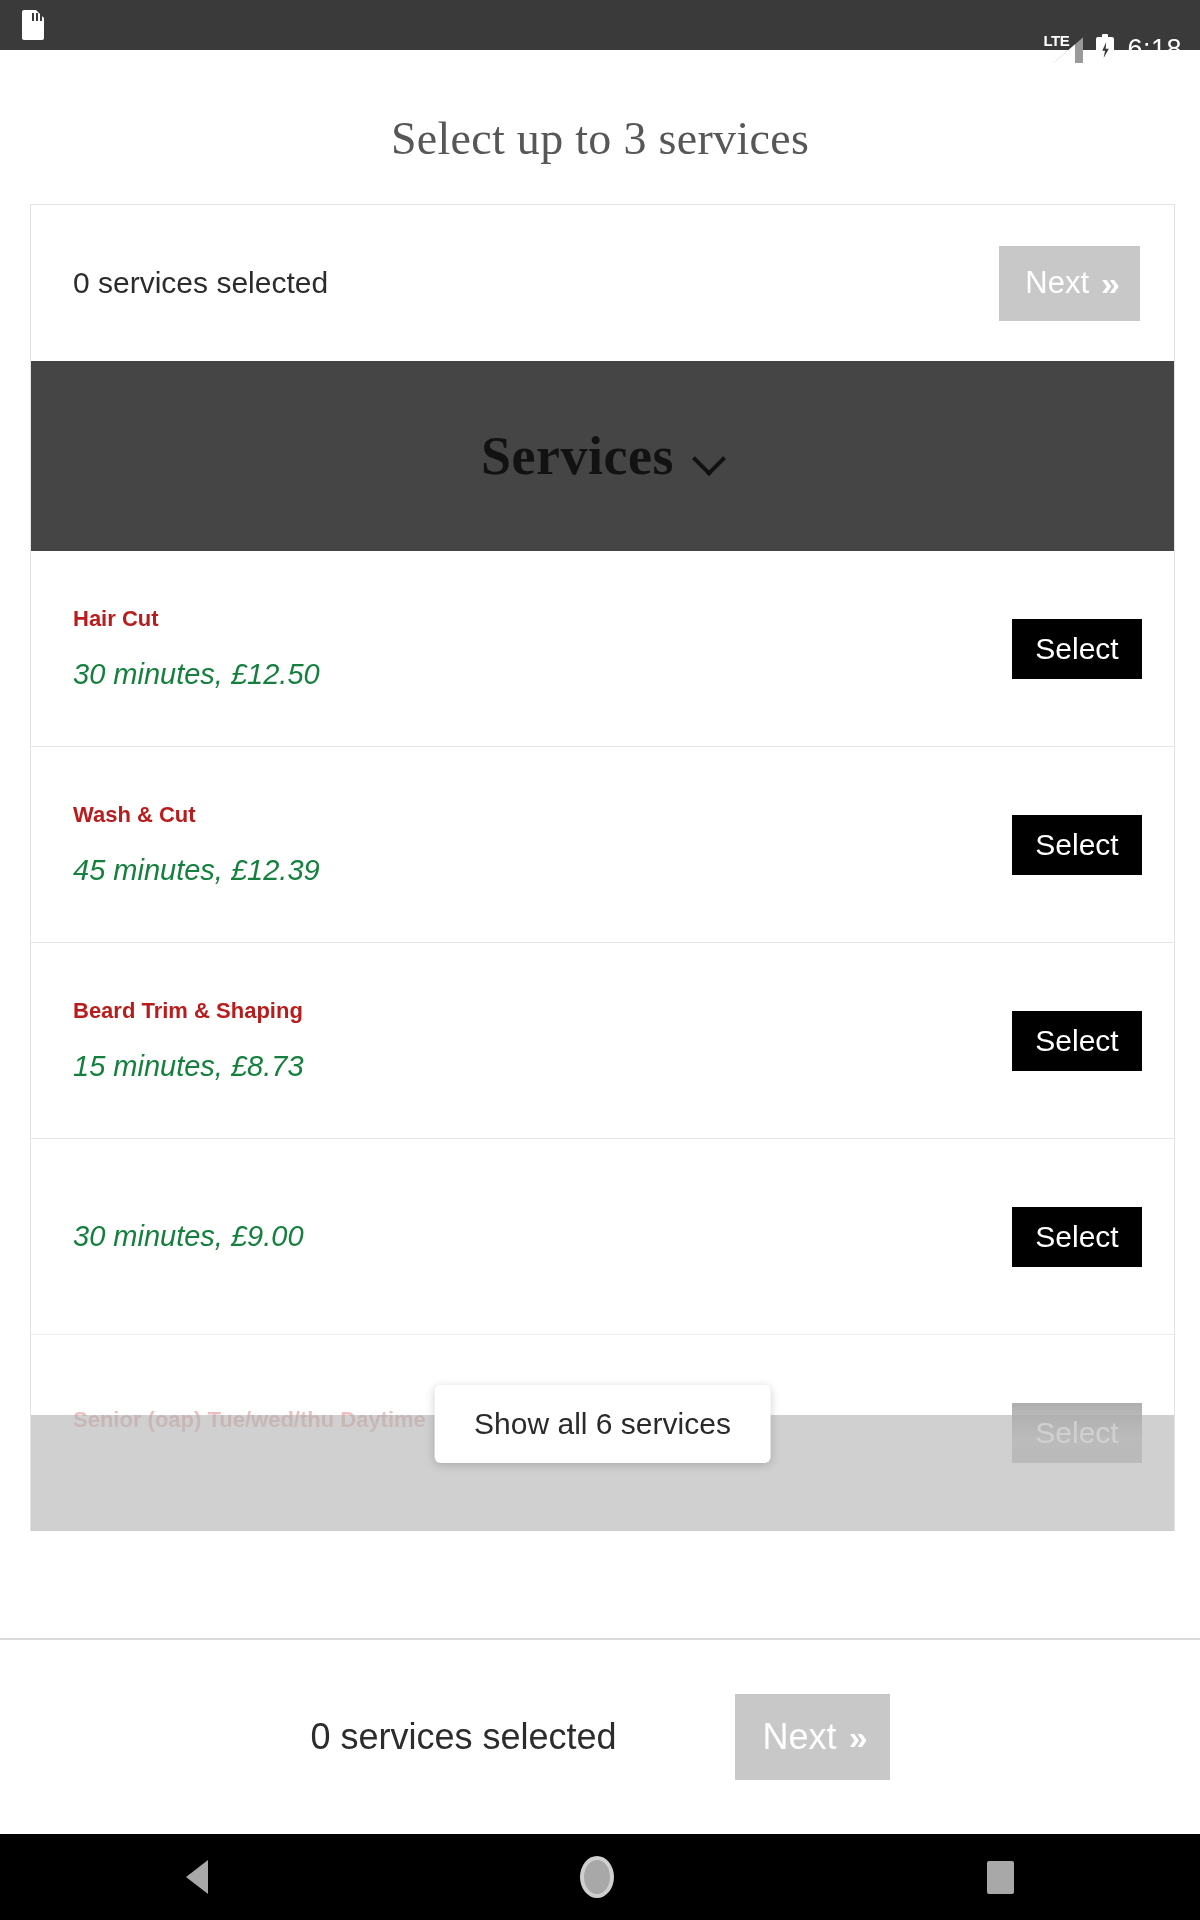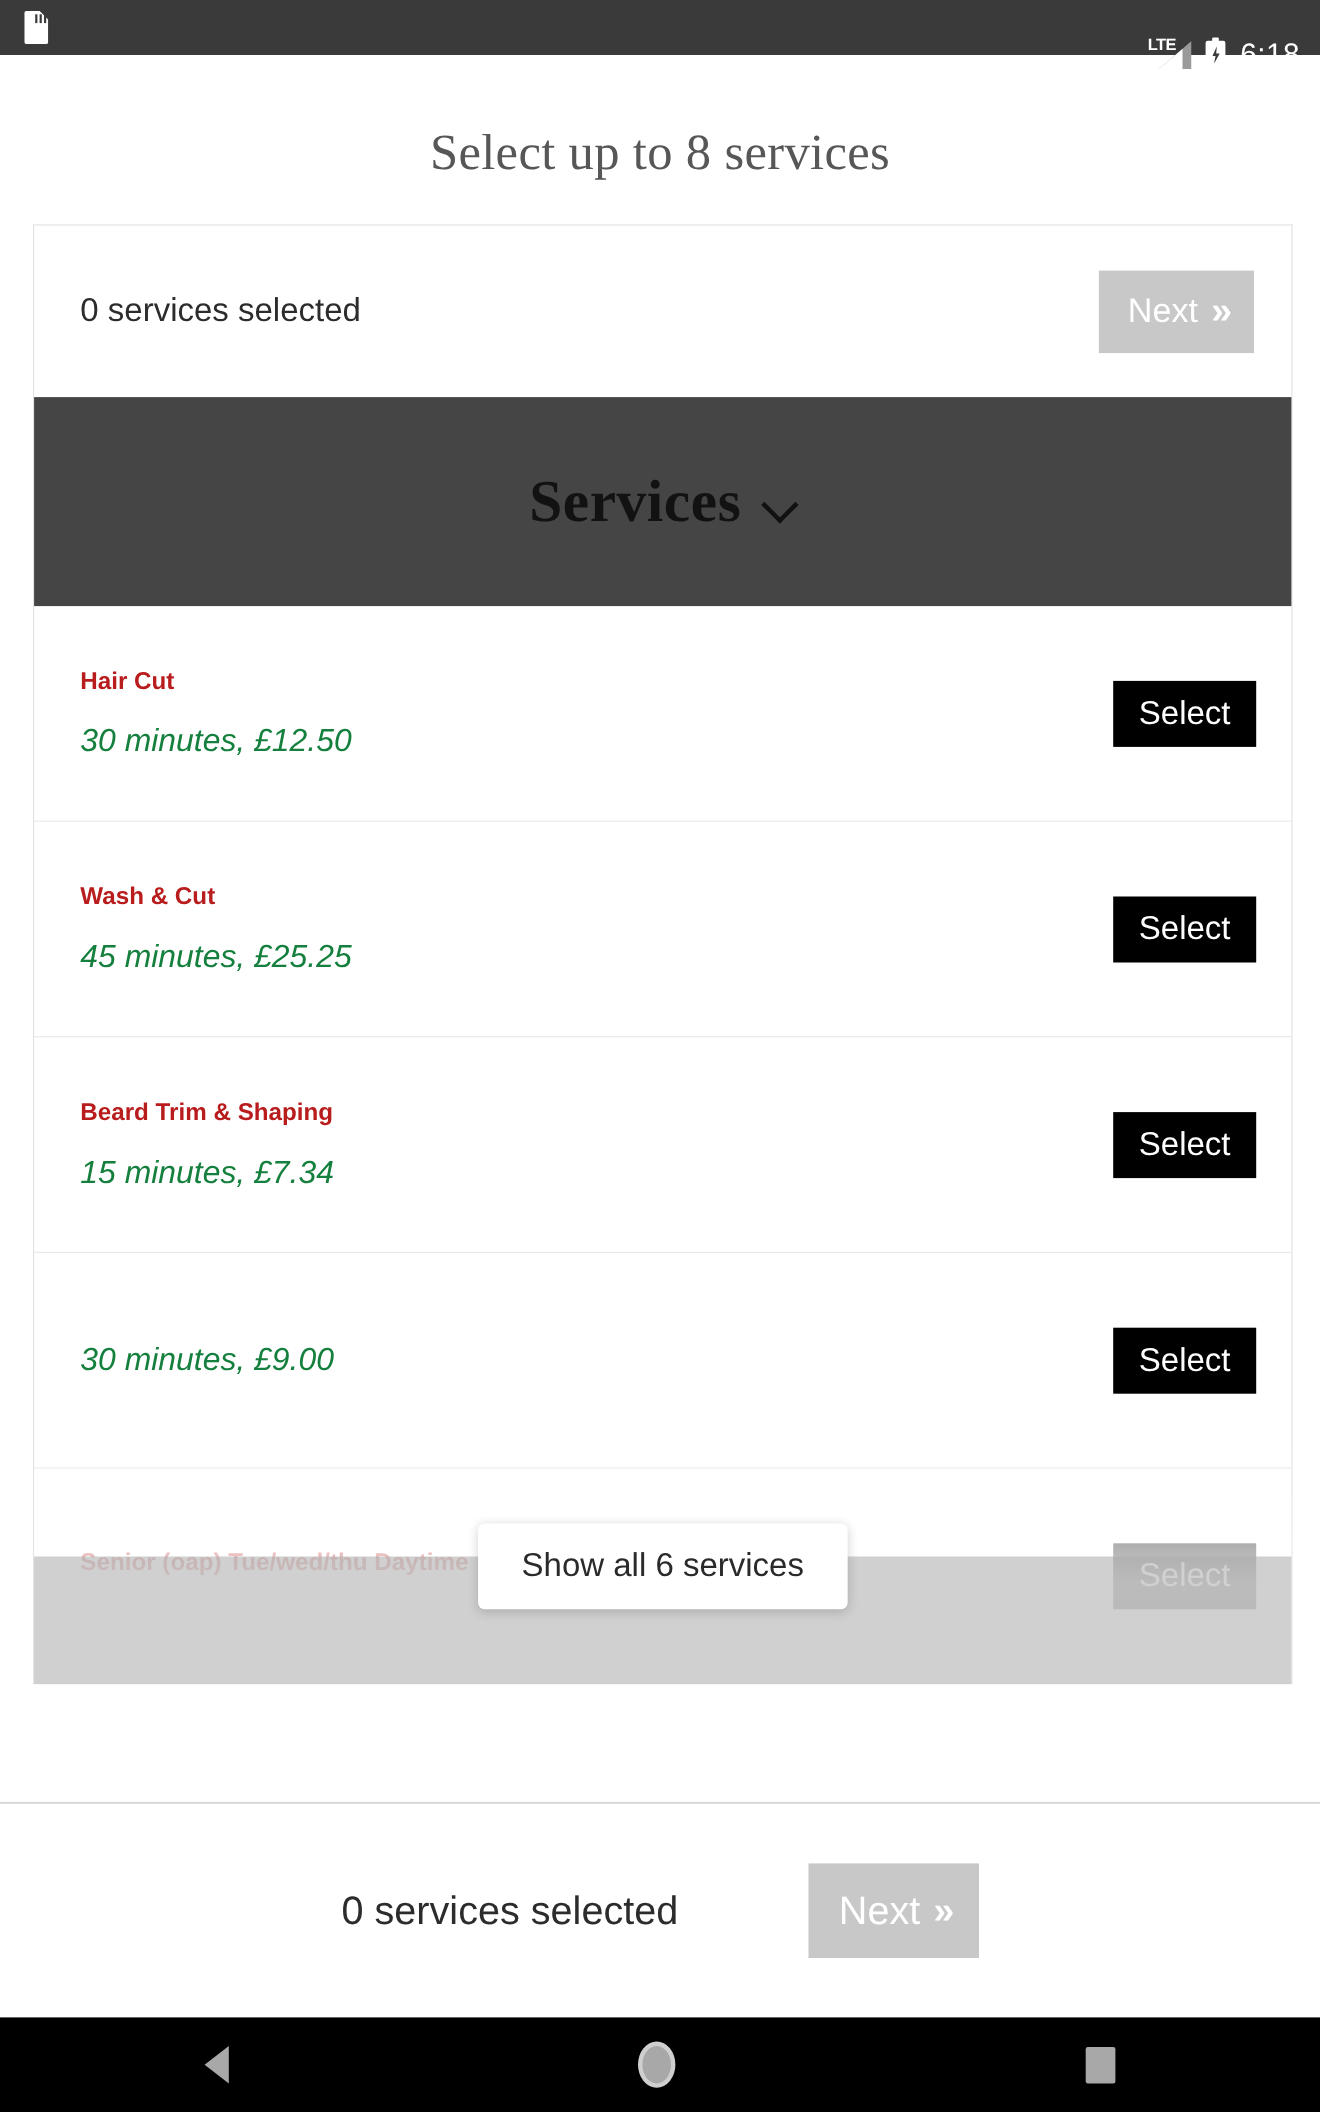--- a/index.html
+++ b/index.html
@@ -196,21 +196,21 @@
       </span>
       <span class="battery">
         <span class="cap"></span>
           <span class="shell"></span>
           <span class="bolt"></span>
       </span>
       <span class="clock">6:18</span>
     </div>
   </div>
 
-  <div class="page-title">Select up to 8 services</div>
+  <div class="page-title">Select up to 3 services</div>
 
   <div class="card">
 
     <div class="card-top">
       <span class="sel-count">0 services selected</span>
       <button class="btn-next">
         <span>Next</span>
         <span class="chev2">»</span>
       </button>
     </div>
@@ -226,29 +226,29 @@
         <div class="svc-info">
           <span class="svc-name">Hair Cut</span>
           <span class="svc-meta">30 minutes, £12.50</span>
         </div>
         <button class="btn-select">Select</button>
       </div>
 
       <div class="svc-row">
         <div class="svc-info">
           <span class="svc-name">Wash &amp; Cut</span>
-          <span class="svc-meta">45 minutes, £25.25</span>
+          <span class="svc-meta">45 minutes, £12.39</span>
         </div>
         <button class="btn-select">Select</button>
       </div>
 
       <div class="svc-row">
         <div class="svc-info">
           <span class="svc-name">Beard Trim &amp; Shaping</span>
-          <span class="svc-meta">15 minutes, £7.34</span>
+          <span class="svc-meta">15 minutes, £8.73</span>
         </div>
         <button class="btn-select">Select</button>
       </div>
 
       <div class="svc-row">
         <div class="svc-info">
           <span class="svc-meta">30 minutes, £9.00</span>
         </div>
         <button class="btn-select">Select</button>
       </div>

